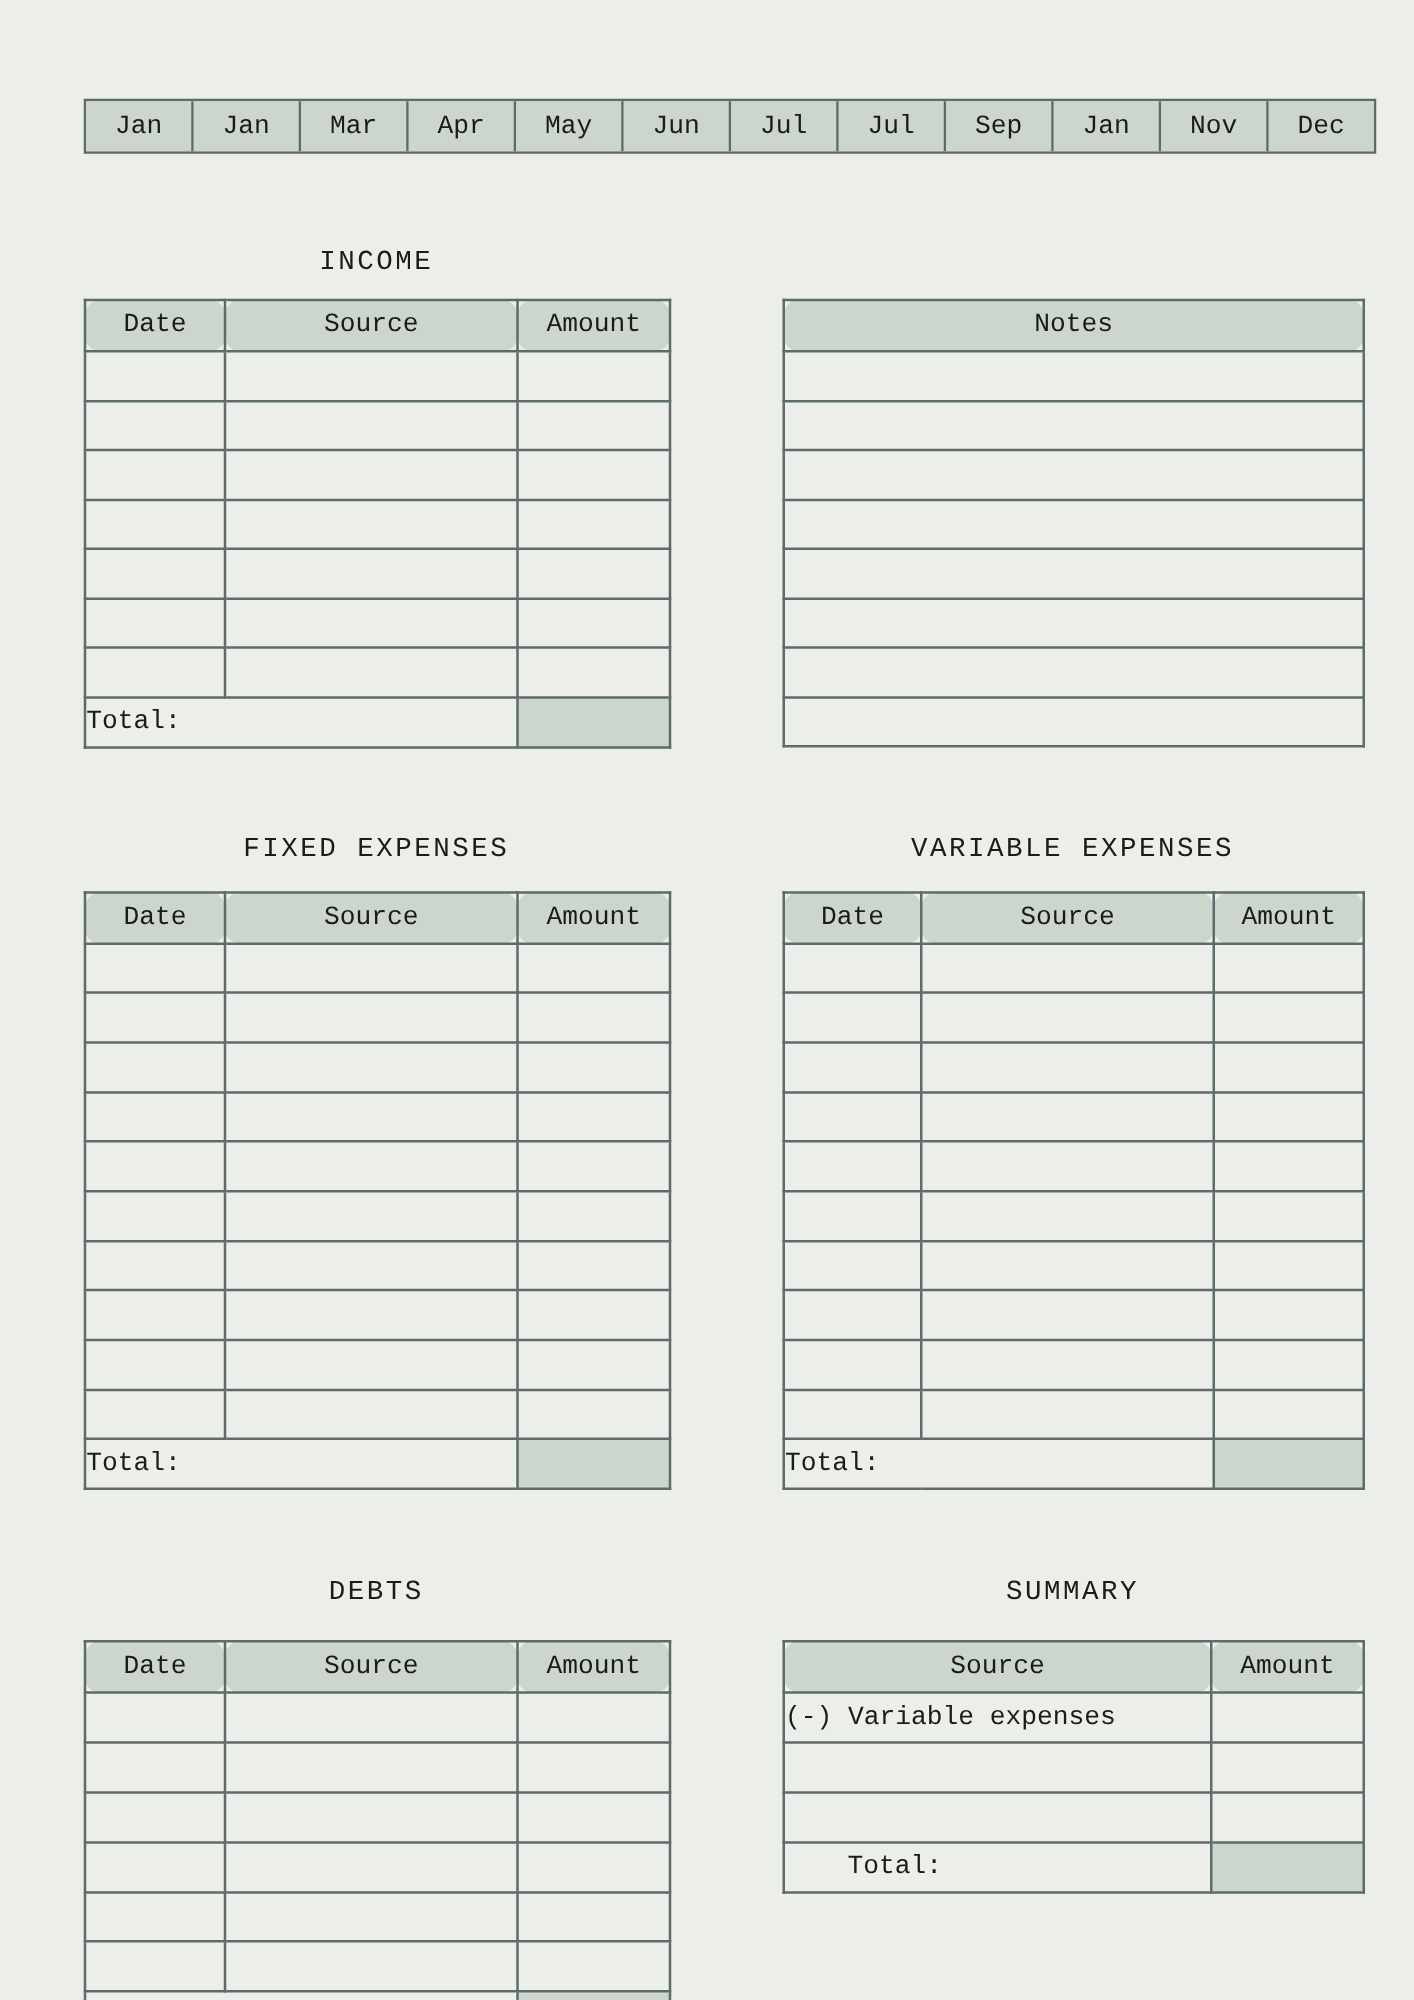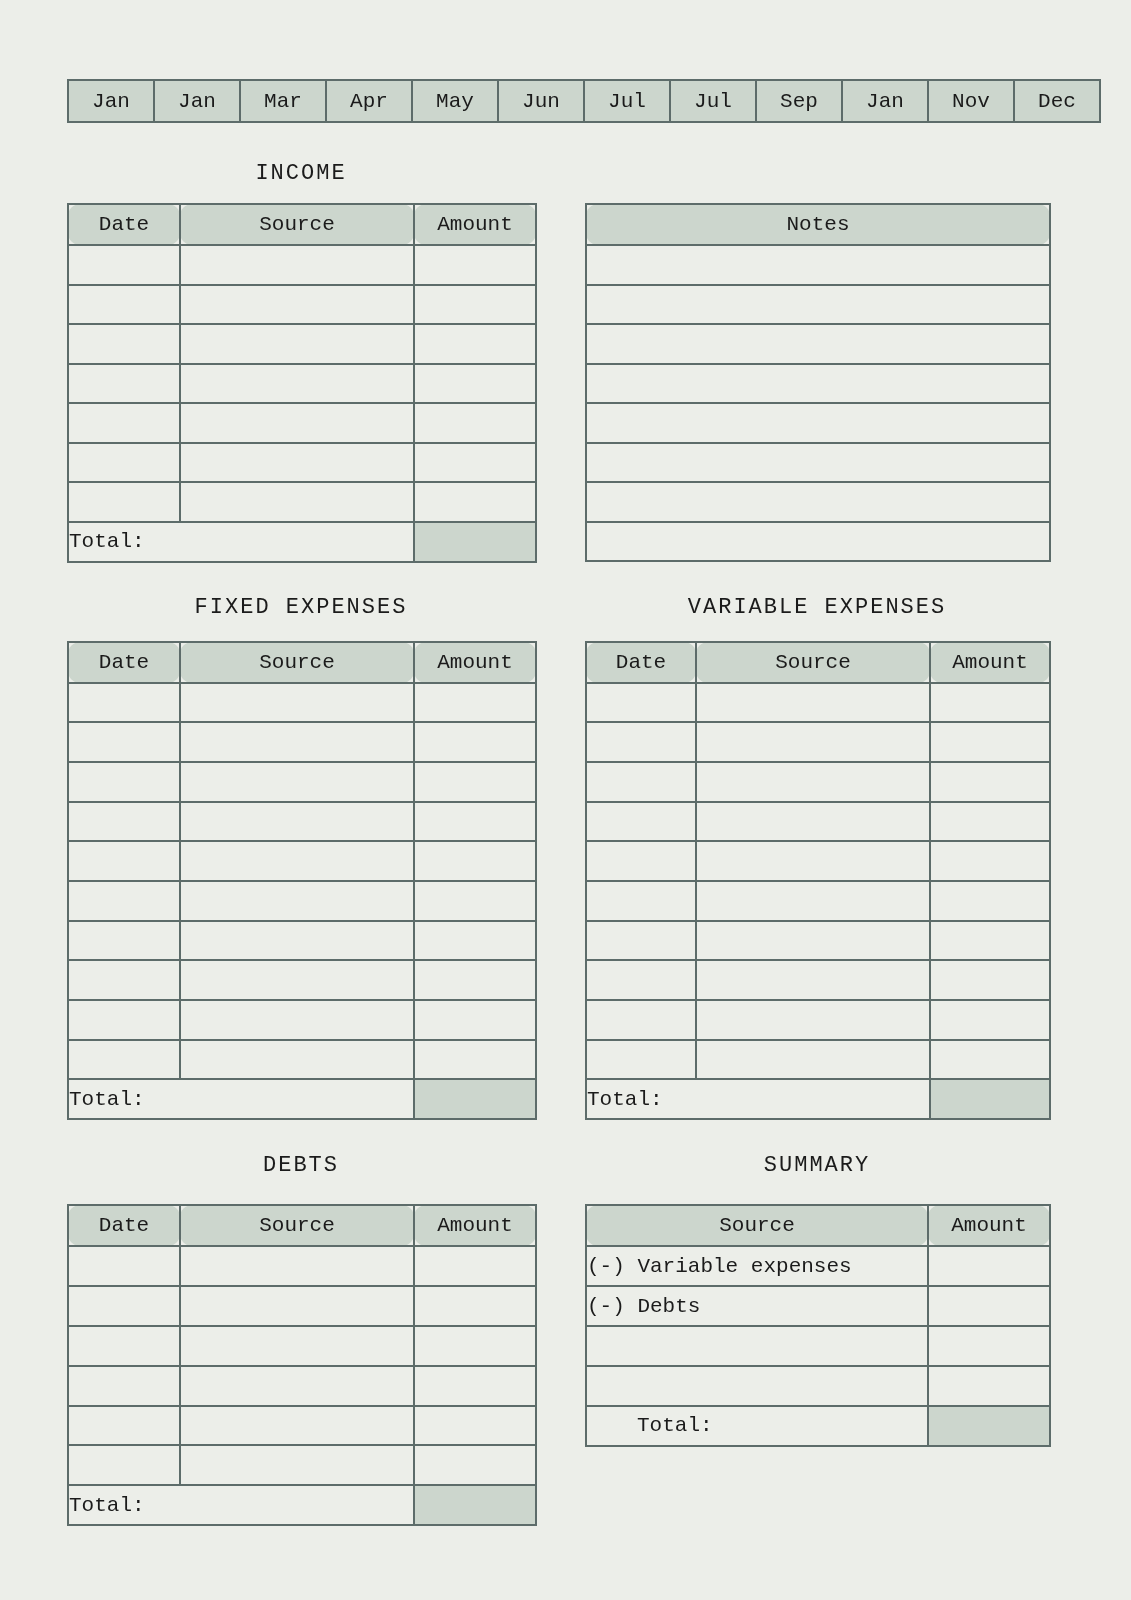--- a/index.html
+++ b/index.html
@@ -39,22 +39,23 @@
     justify-content: center;
     font-size: 21px;
     cursor: default;
   }
   .month-cell:last-child { border-right: none; }
 
   
   .section-row {
     display: grid;
     grid-template-columns: 468px 464px;
-    column-gap: 50px;
+    column-gap: 91px;
     align-items: start;
+    margin-top: 36px;
   }
   .section-title {
     text-align: center;
     font-size: 22px;
     letter-spacing: 2px;
     height: 24px;
     line-height: 24px;
     white-space: nowrap;
   }
   .t1 { margin: 39px 0 17px 0; }
@@ -440,24 +441,20 @@
           <tr>
             <th>Source</th>
             <th>Amount</th>
           </tr>
         </thead>
         <tbody>
           <tr>
             <td class="line-label">(-) Variable expenses</td>
             <td class="empty-cell"></td>
           </tr>
-          <tr>
-            <td class="line-label">(-) Debts</td>
-            <td class="empty-cell"></td>
-          </tr>
         </tbody>
         <tbody>
             <tr>
               <td class="empty-cell"></td>
               <td class="empty-cell"></td>
             </tr>
             <tr>
               <td class="empty-cell"></td>
               <td class="empty-cell"></td>
             </tr>

